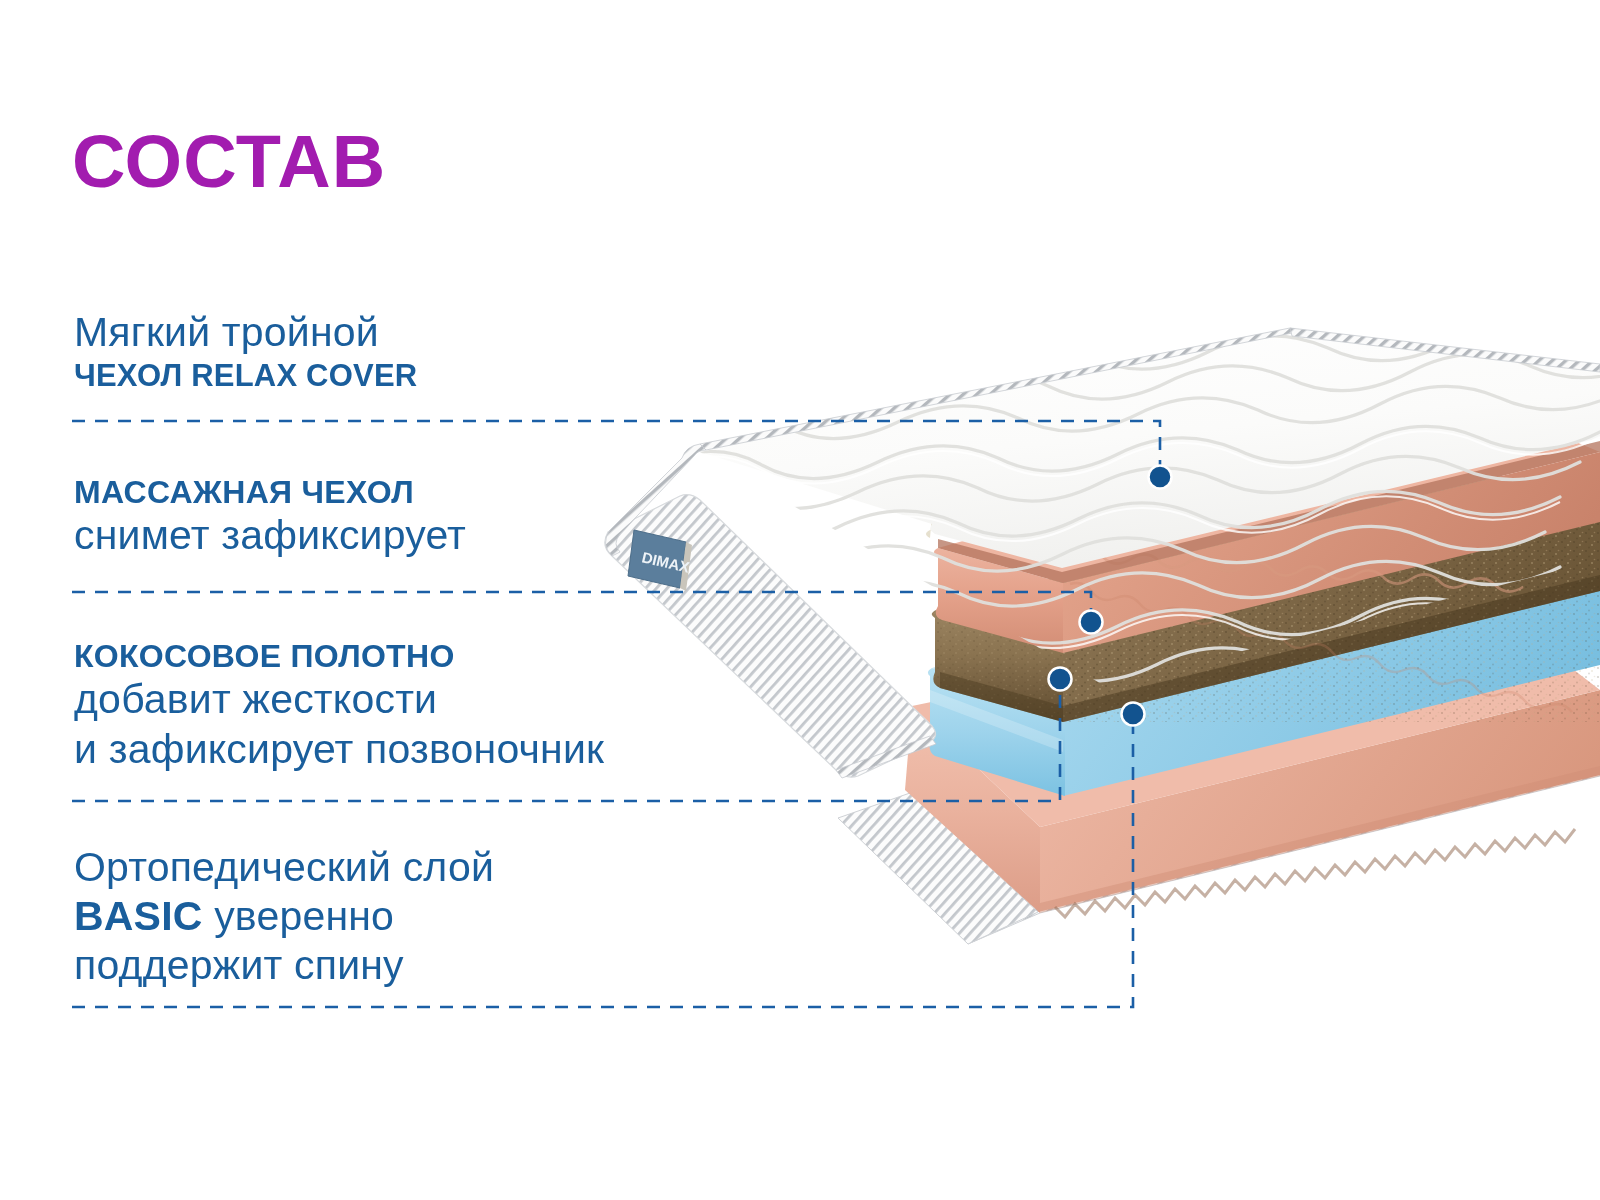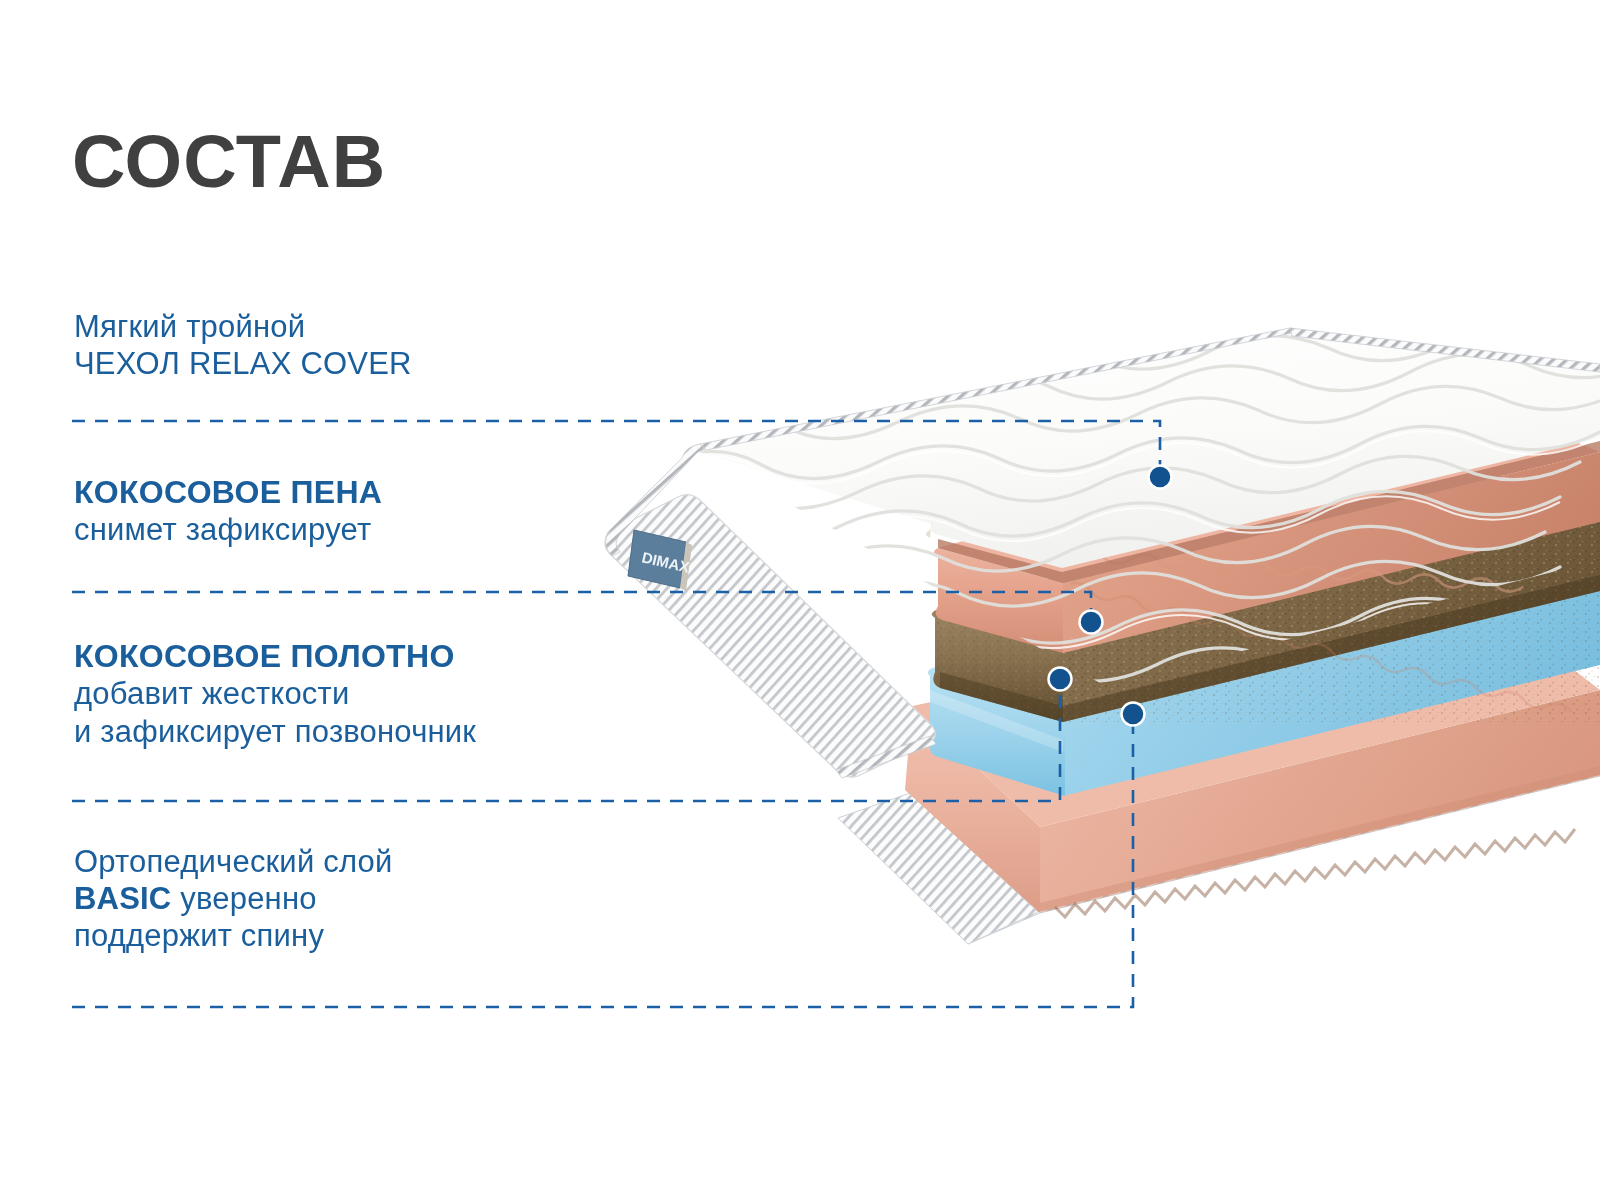--- a/index.html
+++ b/index.html
@@ -9,29 +9,29 @@
     font-family:"Liberation Sans","DejaVu Sans",sans-serif;
     overflow:hidden;
     position:relative;
   }
   #stage{position:absolute;left:0;top:0;width:1600px;height:1200px;overflow:hidden;background:#fff;}
 
   
   .page-title{
     position:absolute;left:72px;top:125px;
     font-size:74px;font-weight:bold;letter-spacing:1px;
-    color:#404040;line-height:1;
+    color:#a21caf;line-height:1;
     white-space:nowrap;
   }
 
   
   .callout{position:absolute;left:74px;color:#1a5e9c;}
   .c-line{line-height:1.20;white-space:nowrap;}
-  .c-light{font-weight:400;font-size:31px;letter-spacing:.2px;}
-  .c-bold{font-weight:normal;font-size:31px;letter-spacing:.2px;}
+  .c-light{font-weight:400;font-size:41px;letter-spacing:.2px;}
+  .c-bold{font-weight:bold;font-size:31px;letter-spacing:.2px;}
   .c-bold-lg{font-weight:bold;font-size:32px;letter-spacing:.3px;}
 
   #callout-1{top:308px;}
   #callout-2{top:473px;}
   #callout-3{top:637px;}
   #callout-4{top:843px;}
 
   .c-light .inline-bold{font-weight:bold;}
 
   
@@ -281,21 +281,21 @@
   </svg>
 
   <div class="page-title">СОСТАВ</div>
 
   <div class="callout" id="callout-1">
     <div class="c-line c-light">Мягкий тройной</div>
     <div class="c-line c-bold">ЧЕХОЛ RELAX COVER</div>
   </div>
 
   <div class="callout" id="callout-2">
-    <div class="c-line c-bold-lg">КОКОСОВОЕ ПЕНА</div>
+    <div class="c-line c-bold-lg">МАССАЖНАЯ ЧЕХОЛ</div>
     <div class="c-line c-light">снимет зафиксирует</div>
   </div>
 
   <div class="callout" id="callout-4">
     <div class="c-line c-light">Ортопедический слой</div>
     <div class="c-line c-light"><span class="inline-bold">BASIC</span><span> уверенно</span></div>
     <div class="c-line c-light">поддержит спину</div>
   </div>
 
   <div class="callout" id="callout-3">

